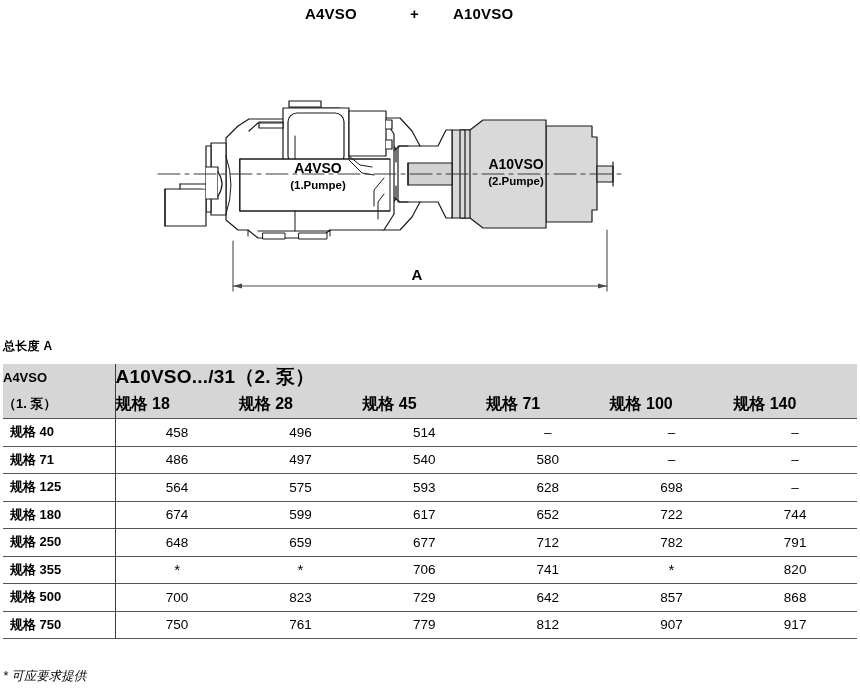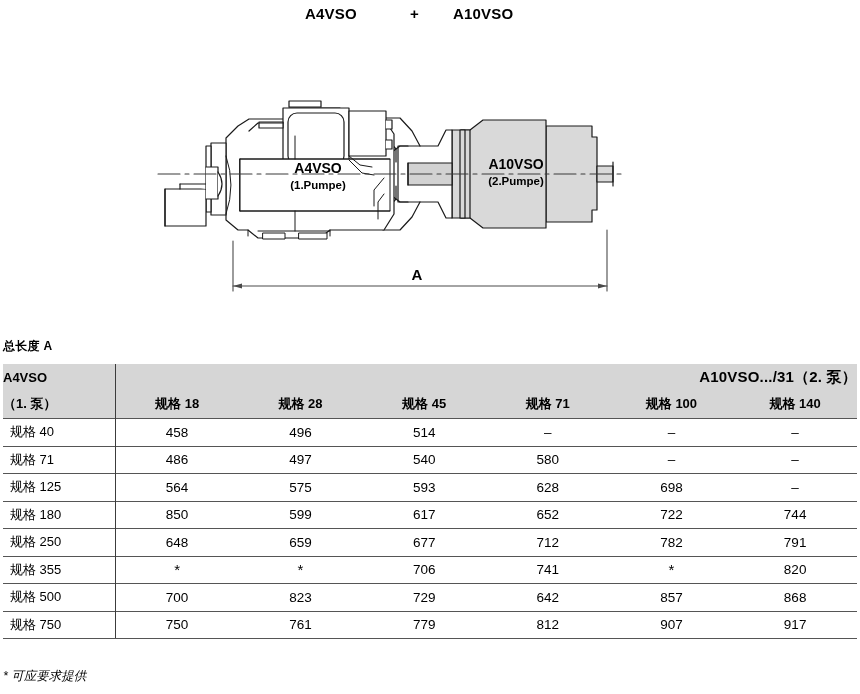--- a/index.html
+++ b/index.html
@@ -86,47 +86,47 @@
   #length-table thead tr.hrow1 th { height: 26px; }
   #length-table thead tr.hrow2 th { height: 28px; margin-top: 36px; }
 
   .th-label {
     text-align: left;
     padding-left: 7px;
     font-size: 13px;
   }
   .th-label.indent { padding-left: 10px; }
   .th-group {
-    text-align: right;
-    font-size: 15px;
+    text-align: left;
+    font-size: 19px;
     letter-spacing: .2px;
     margin-top: 44px;
   }
   .th-size {
-    text-align: center;
-    font-size: 13px;
+    text-align: left;
+    font-size: 16px;
   }
   
   .vrule-l { border-left: 1.6px solid #3c3c3c !important; }
 
   #length-table tbody td {
     height: 26.5px;
     padding: 0;
     text-align: center;
     font-size: 13.5px;
     border-top: 1.3px solid #555555;
     background: #ffffff;
   }
   #length-table tbody tr:last-child td {
     border-bottom: 1.3px solid #555555;
   }
   #length-table tbody td.rowhead {
     text-align: left;
     padding-left: 7px;
-    font-weight: normal;
+    font-weight: bold;
     font-size: 13px;
   }
   .star { font-size: 15px; line-height: 1; }
 
   #footnote {
     position: absolute;
     left: 3px;
     top: 668px;
     font-size: 12.5px;
     font-style: italic;
@@ -298,21 +298,21 @@
         <td class="rowhead">规格 125</td>
         <td class="vrule-l">564</td>
         <td>575</td>
         <td>593</td>
         <td>628</td>
         <td>698</td>
         <td>–</td>
       </tr>
       <tr>
         <td class="rowhead">规格 180</td>
-        <td class="vrule-l">850</td>
+        <td class="vrule-l">674</td>
         <td>599</td>
         <td>617</td>
         <td>652</td>
         <td>722</td>
         <td>744</td>
       </tr>
       <tr>
         <td class="rowhead">规格 250</td>
         <td class="vrule-l">648</td>
         <td>659</td>

